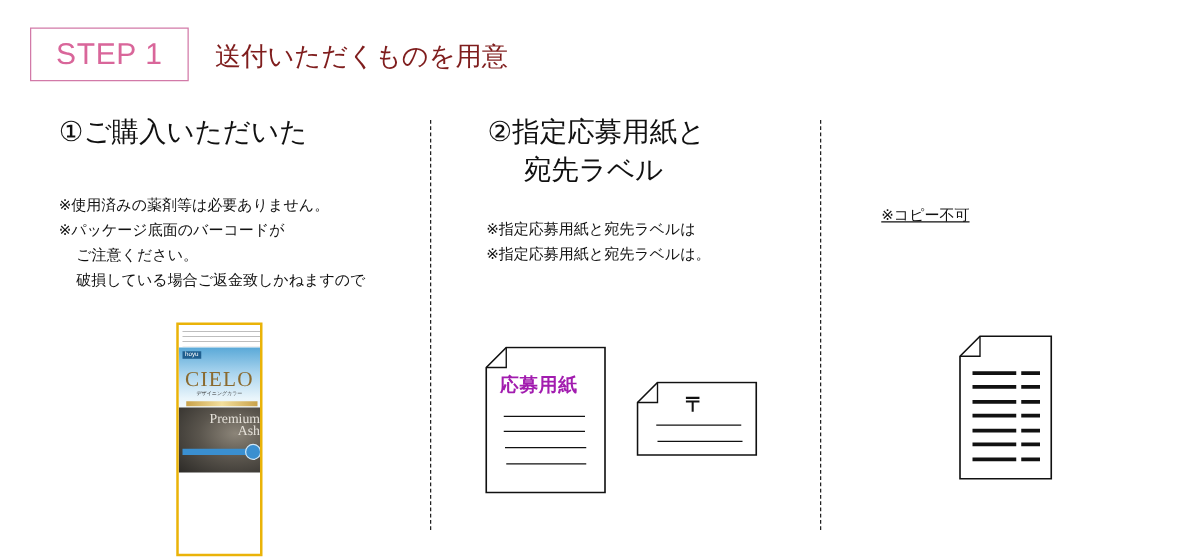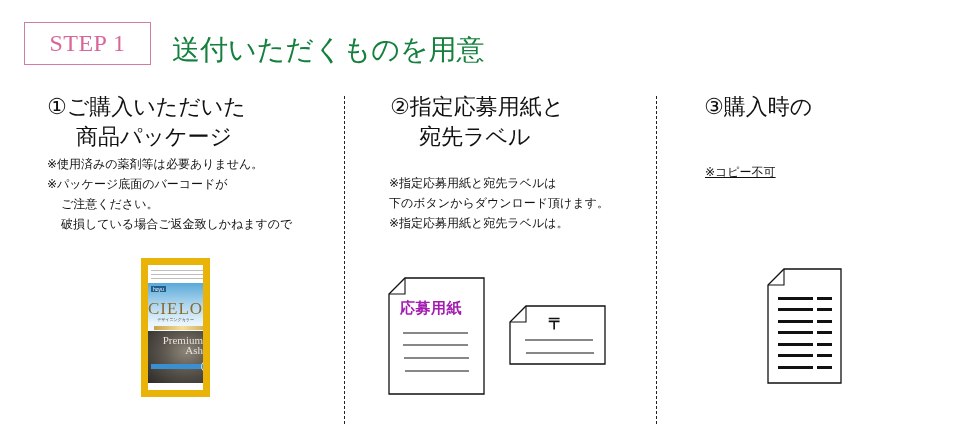--- a/index.html
+++ b/index.html
@@ -5,33 +5,33 @@
   html, body { margin:0; padding:0; }
   body {
     width:960px; height:446px; background:#ffffff; position:relative; overflow:hidden;
     font-family: "DejaVu Sans", "Liberation Sans", sans-serif; color:#1a1a1a;
   }
   .abs { position:absolute; }
   .step-box {
     left:24px; top:22px; width:127px; height:43px;
     border:1px solid #d27aa8; box-sizing:border-box;
     display:flex; align-items:center; justify-content:center;
-    color:#d9669a; font-family:Liberation Serif, serif; font-size:24px; letter-spacing:0.5px;
+    color:#d9669a; font-family:Liberation Sans, sans-serif; font-size:24px; letter-spacing:0.5px;
   }
-  .step-title { left:172px; top:31px; font-size:28px; color:#15803d; white-space:nowrap; }
+  .step-title { left:172px; top:31px; font-size:21px; color:#7f1d1d; white-space:nowrap; }
 
   .divider { top:96px; width:0; height:328px; border-left:1.5px dashed #222; }
 
   .heading { font-size:22px; line-height:30px; white-space:nowrap; color:#111; }
   .heading .l2 { display:block; }
   .notes { font-size:12px; line-height:20px; white-space:nowrap; color:#111; }
   .notes .indent { display:block; padding-left:14px; }
 
   
-  .pkg { left:141px; top:258px; width:69px; height:139px; border:7px solid #eab308; box-sizing:border-box; background:#fff; overflow:hidden;padding-left:25px; }
+  .pkg { left:141px; top:258px; width:69px; height:187px; border:2px solid #eab308; box-sizing:border-box; background:#fff; overflow:hidden;padding-left:25px; }
   .pkg .top-text { position:absolute; left:3px; top:3px; width:62px; height:14px; background:repeating-linear-gradient(#fff 0 2px,#888 2px 3px,#fff 3px 4px); opacity:0.55; }
   .pkg .band { position:absolute; left:0; top:18px; width:100%; height:58px;
     background:linear-gradient(180deg,#5aa9d8 0%,#a9d4ee 35%,#e9f5fb 70%,#ffffff 100%); }
   .pkg .hoyu { position:absolute; left:3px; top:21px; font-size:5px; color:#fff; background:#1f5f8f; padding:0 2px; font-family:"Liberation Sans",sans-serif; }
   .pkg .brand { position:absolute; left:0; top:34px; width:100%; text-align:center; font-family:"Liberation Serif",serif; font-size:17px; color:#8a6a2f; letter-spacing:1px; }
   .pkg .sub { position:absolute; left:0; top:52px; width:100%; text-align:center; font-size:4px; color:#333; }
   .pkg .goldbar { position:absolute; left:6px; top:61px; width:57px; height:4px; background:linear-gradient(90deg,#c9a24a,#f3df9c,#c9a24a); }
   .pkg .photo { position:absolute; left:0; top:66px; width:100%; height:52px;
     background:radial-gradient(ellipse at 70% 40%,#8c8579 0%,#5a554d 45%,#2c2a27 100%); }
   .pkg .shade { position:absolute; left:6px; top:70px; font-family:"Liberation Serif",serif; font-size:11px; line-height:10px; color:#e6e2da;text-align:right; }
@@ -50,21 +50,20 @@
 <div class="abs step-box">
   <span>STEP 1</span>
 </div>
 <div class="abs step-title">送付いただくものを用意</div>
 
 <div class="abs divider" style="left:344px;"></div>
 <div class="abs divider" style="left:656px;"></div>
 
 <div class="abs heading" style="left:47px; top:92px;">
   <span>①ご購入いただいた</span>
-  <span class="l2" style="padding-left:29px;">商品パッケージ</span>
 </div>
 <div class="abs notes" style="left:47px; top:154px;">
   <span style="display:block">※使用済みの薬剤等は必要ありません。</span>
   <span style="display:block">※パッケージ底面のバーコードが</span>
   <span class="indent">ご注意ください。</span>
   <span class="indent">破損している場合ご返金致しかねますので</span>
 </div>
 
 <div class="abs pkg">
   <div class="top-text"></div>
@@ -78,21 +77,20 @@
   <div class="blue-strip"></div>
   <div class="seal"></div>
 </div>
 
 <div class="abs heading" style="left:390px; top:92px;">
   <span>②指定応募用紙と</span>
   <span class="l2" style="padding-left:29px;">宛先ラベル</span>
 </div>
 <div class="abs notes" style="left:389px; top:173px;">
   <span style="display:block">※指定応募用紙と宛先ラベルは</span>
-  <span style="display:block">下のボタンからダウンロード頂けます。</span>
   <span style="display:block">※指定応募用紙と宛先ラベルは。</span>
 </div>
 
 <div class="doc" style="left:388px; top:277px;">
   <svg width="98" height="119" viewBox="0 0 98 119">
     <path d="M17 1 H96 V117 H1 V17 Z" fill="#fff" stroke="#111" stroke-width="1.3"></path>
     <path d="M1 17 H17 V1" fill="none" stroke="#111" stroke-width="1.1"></path>
     <line x1="15" y1="56" x2="80" y2="56" stroke="#111" stroke-width="1"></line>
     <line x1="15" y1="68" x2="80" y2="68" stroke="#111" stroke-width="1"></line>
     <line x1="16" y1="81" x2="81" y2="81" stroke="#111" stroke-width="1"></line>
@@ -105,21 +103,20 @@
   <svg width="98" height="61" viewBox="0 0 98 61">
     <path d="M17 1 H96 V59 H1 V17 Z" fill="#fff" stroke="#111" stroke-width="1.3"></path>
     <path d="M1 17 H17 V1" fill="none" stroke="#111" stroke-width="1.1"></path>
     <line x1="16" y1="35" x2="84" y2="35" stroke="#111" stroke-width="1"></line>
     <line x1="17" y1="48" x2="85" y2="48" stroke="#111" stroke-width="1"></line>
   </svg>
 </div>
 <div class="postal">〒</div>
 
 <div class="abs heading" style="left:704px; top:92px;">
-  <span>③購入時の</span>
 </div>
 <div class="abs notes" style="left:705px; top:162px;text-decoration:underline;">
   <span style="display:block">※コピー不可</span>
 </div>
 
 <div class="doc" style="left:767px; top:268px;">
   <svg width="76" height="117" viewBox="0 0 76 117">
     <path d="M17 1 H74 V115 H1 V17 Z" fill="#fff" stroke="#111" stroke-width="1.3"></path>
     <path d="M1 17 H17 V1" fill="none" stroke="#111" stroke-width="1.1"></path>
     <g fill="#111">

